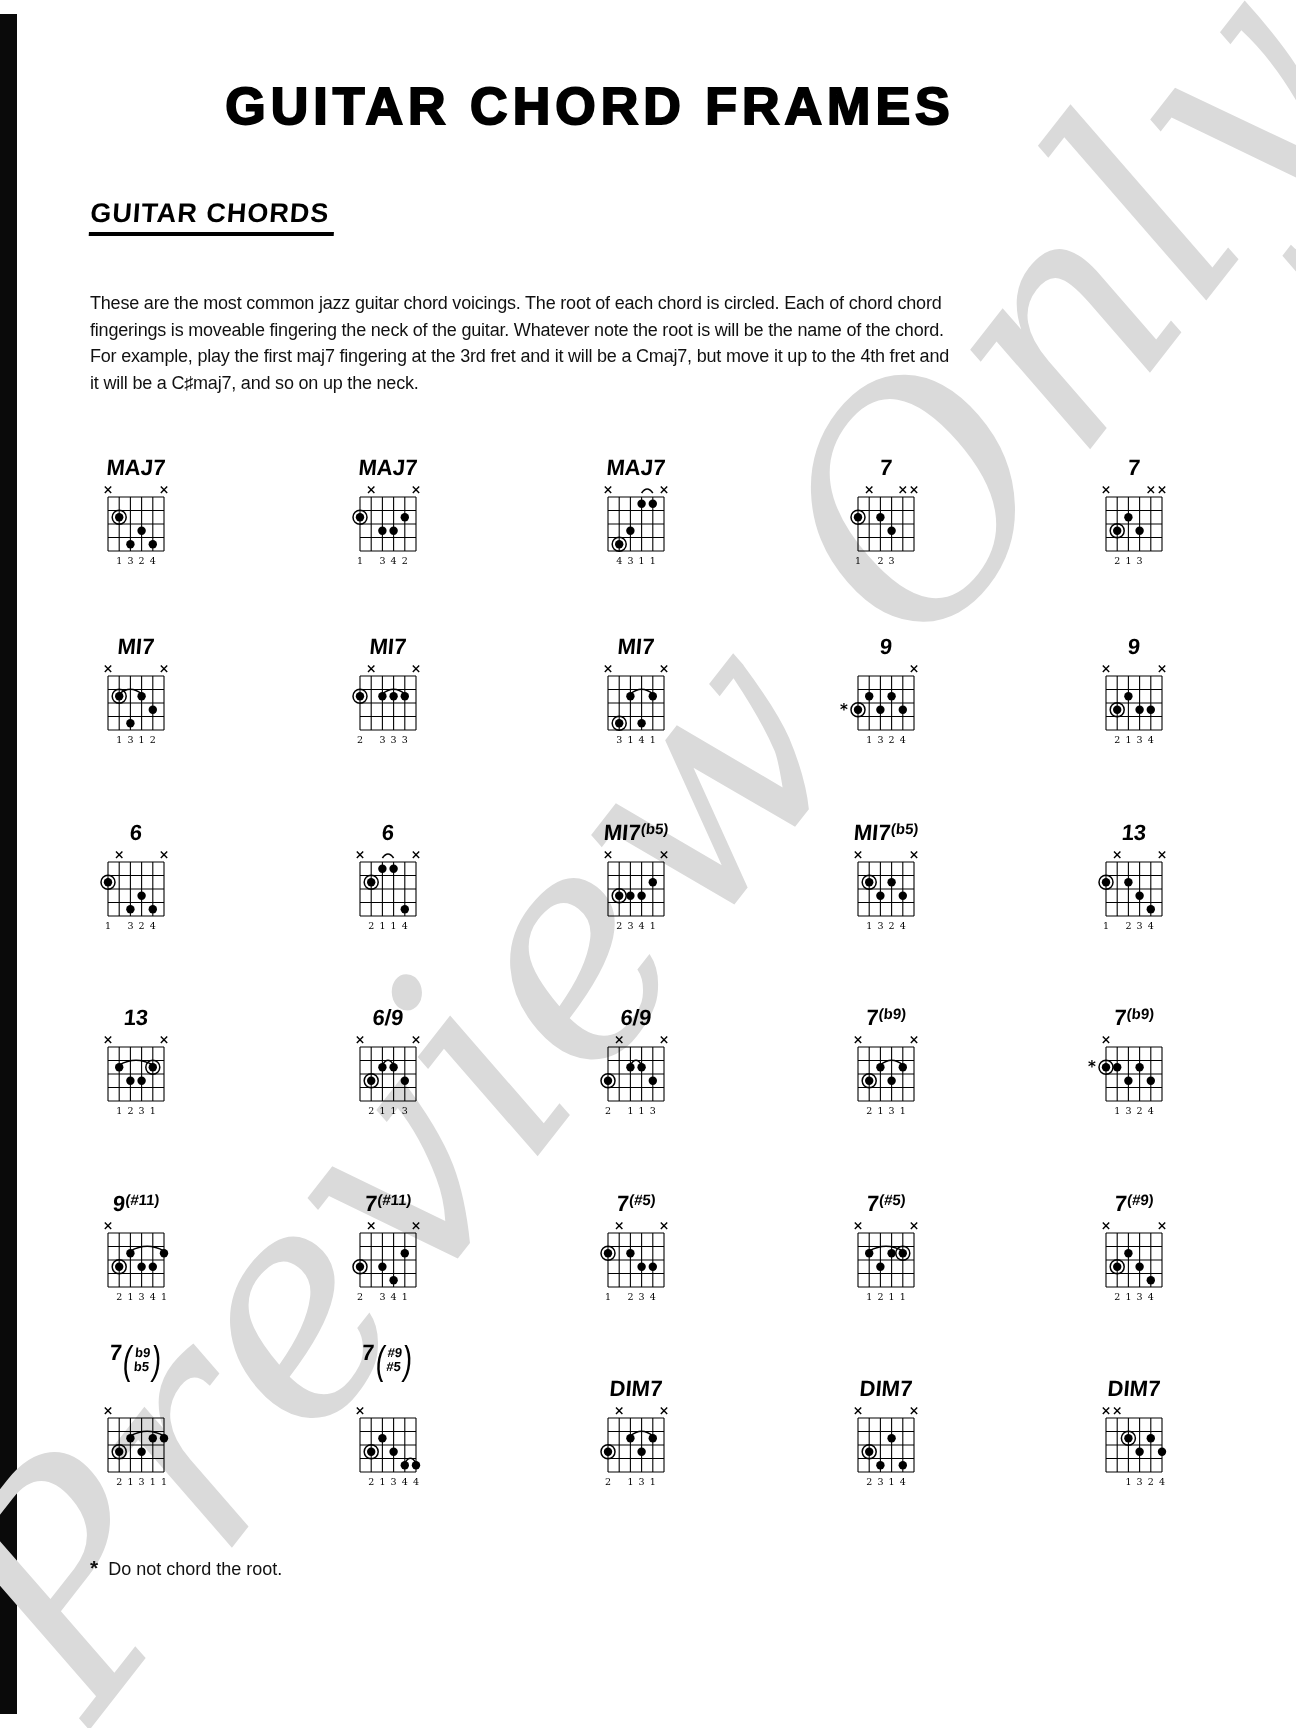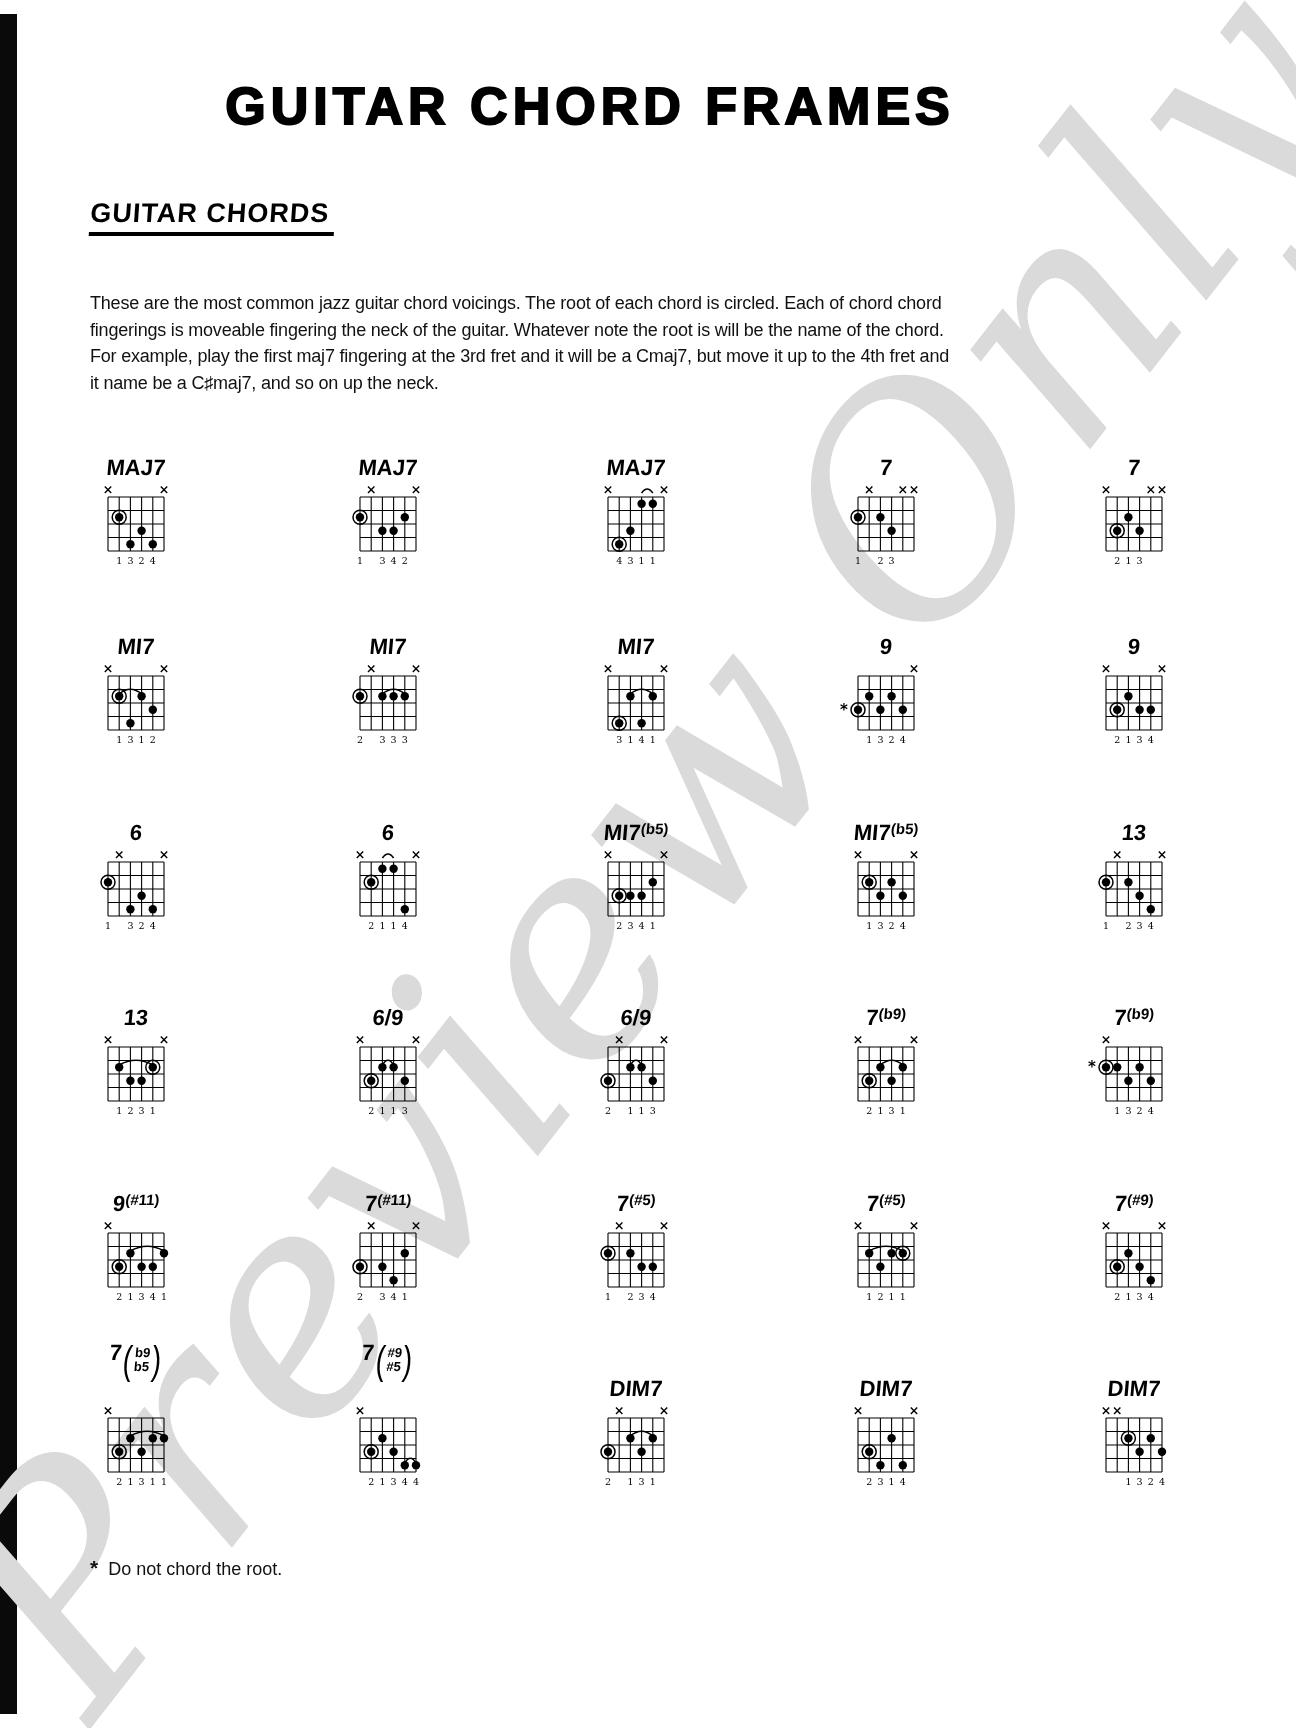--- a/index.html
+++ b/index.html
@@ -41,21 +41,21 @@
 <div id="page">
   <div id="scanbar"></div>
   <div id="watermark">Preview Only</div>
   <div id="content">
     <div id="title">GUITAR CHORD FRAMES</div>
     <div id="heading">GUITAR CHORDS</div>
     <div id="intro">
       <div>These are the most common jazz guitar chord voicings. The root of each chord is circled. Each of chord chord</div>
       <div>fingerings is moveable fingering the neck of the guitar. Whatever note the root is will be the name of the chord.</div>
       <div>For example, play the first maj7 fingering at the 3rd fret and it will be a Cmaj7, but move it up to the 4th fret and</div>
-      <div>it name be a C♯maj7, and so on up the neck.</div>
+      <div>it will be a C♯maj7, and so on up the neck.</div>
     </div>
     <div id="chart-area">
         <div class="clabel" style="left: 46px; top: 455px; width: 180px;">MAJ7</div>
         <div class="cdiagram" style="left: 84px; top: 481px;"><svg width="104" height="90" viewBox="0 0 104 90">
             <line class="gl" x1="24" y1="16" x2="24" y2="70"></line>
             <line class="gl" x1="35.2" y1="16" x2="35.2" y2="70"></line>
             <line class="gl" x1="46.4" y1="16" x2="46.4" y2="70"></line>
             <line class="gl" x1="57.599999999999994" y1="16" x2="57.599999999999994" y2="70"></line>
             <line class="gl" x1="68.8" y1="16" x2="68.8" y2="70"></line>
             <line class="gl" x1="80" y1="16" x2="80" y2="70"></line>

